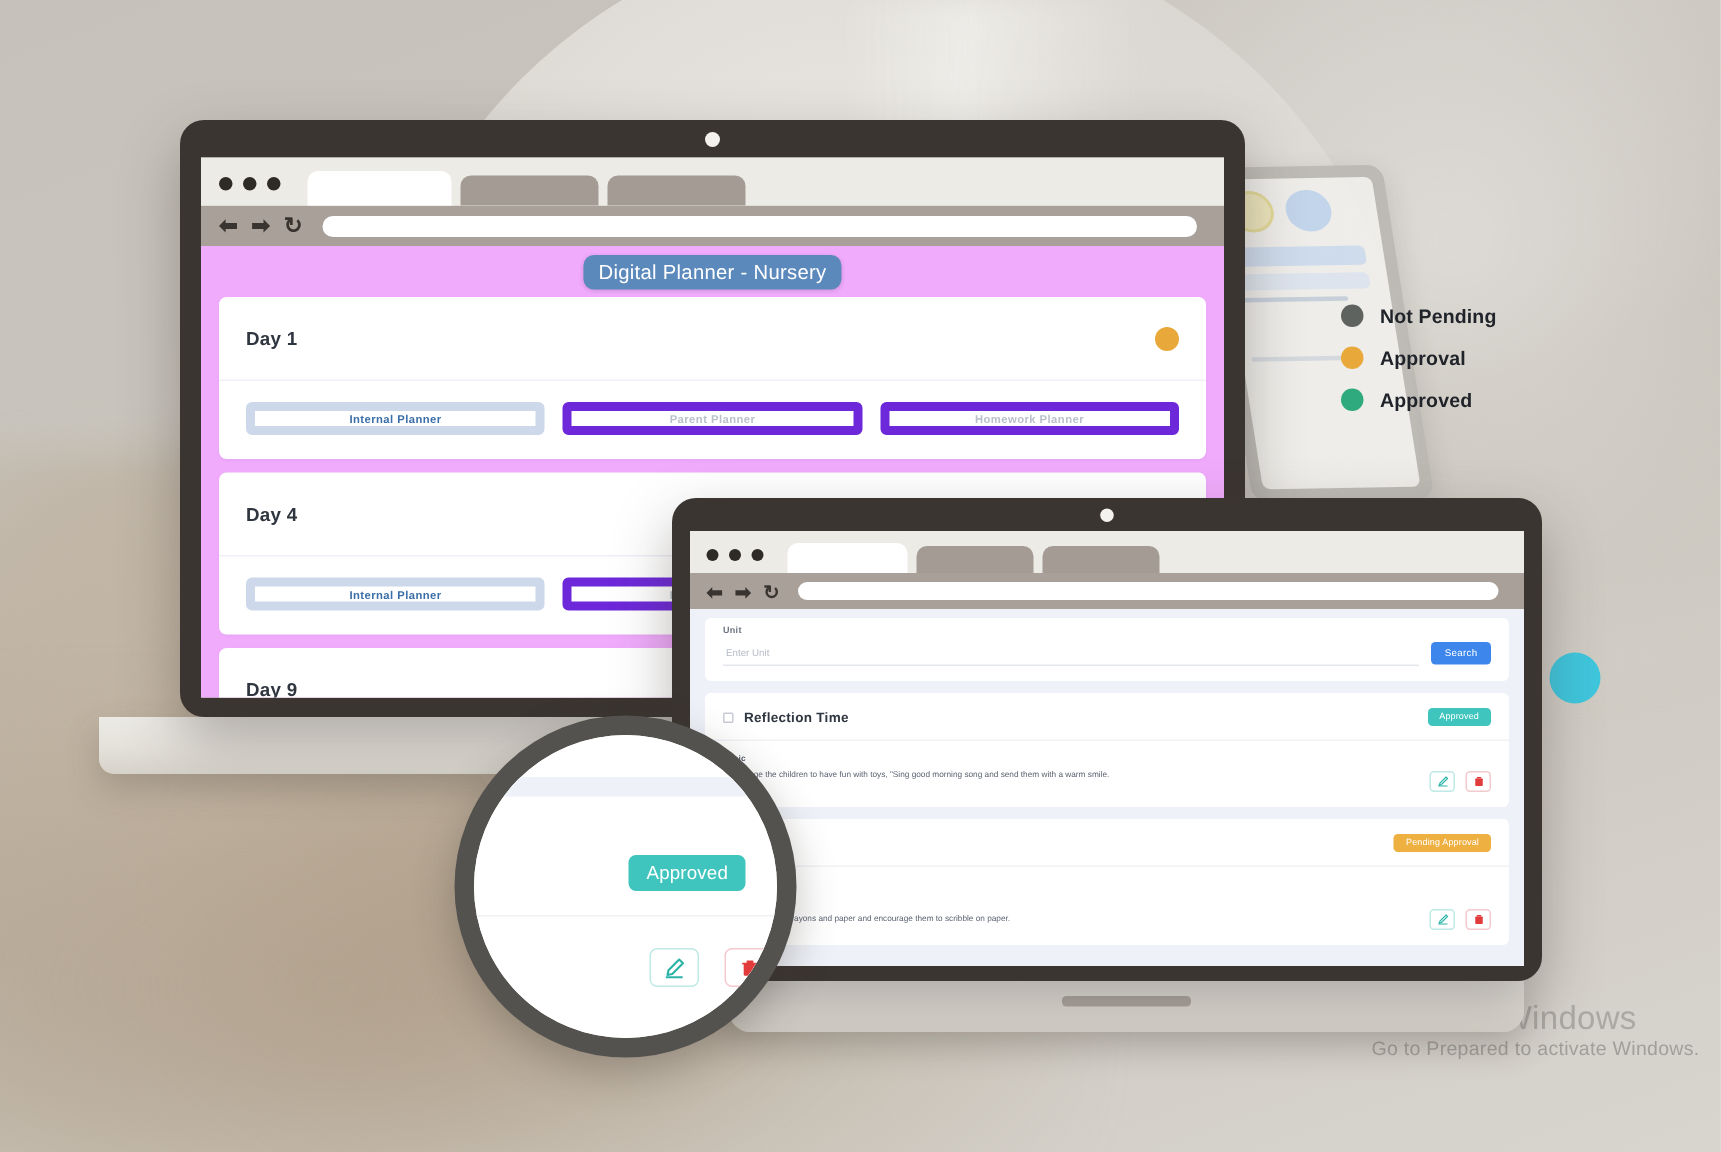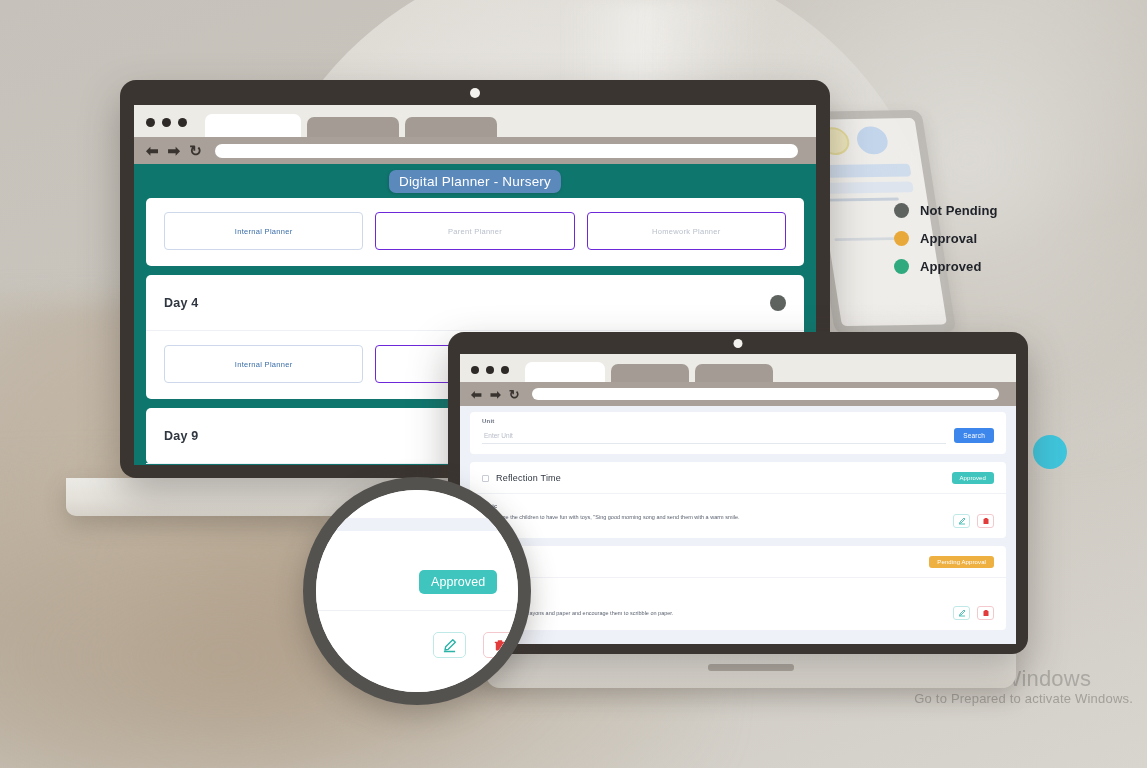--- a/index.html
+++ b/index.html
@@ -155,21 +155,21 @@
     display: inline-block;
   }
   .urlbar {
     background: #ffffff;
     border-radius: 999px;
     flex: 1;
   }
 
   
   .page1 {
-    background: #0f766e;
+    background: #f0abfc;
     width: 100%; height: 100%;
     position: relative;
     padding: 10px 12px 0 12px;
   }
   .title-badge {
     position: absolute;
     left: 50%; transform: translateX(-50%);
     top: 6px;
     background: #5b89bc;
     color: #ffffff;
@@ -206,27 +206,28 @@
     transform: translateY(-50%);
     width: 16px; height: 16px;
     border-radius: 50%;
   }
   .planner-row {
     display: flex; gap: 12px;
     padding: 14px 18px 16px 18px;
   }
   .planner-btn {
     flex: 1;
-    height: 38px;
-    border: 1px solid #6d28d9;
+    height: 22px;
+    border: 6px solid #6d28d9;
     border-radius: 4px;
     display: flex; align-items: center; justify-content: center;
     font-size: 7.5px;
     letter-spacing: .3px;
     background: #fff;
+    font-weight: bold;
   }
   .planner-btn.sel { color: #3b6ea8; border-color: #cdd9ea; }
   .planner-btn.un  { color: #b9c0cc; }
 
   
   .legend { position: absolute; left: 894px; top: 203px; }
   .legend-row { display: flex; align-items: center; gap: 11px; margin-bottom: 13px; }
   .legend-dot { width: 15px; height: 15px; border-radius: 50%; flex: none; }
   .legend-text {
     font-size: 13px; font-weight: 700; color: #20242a; letter-spacing: .1px;
@@ -274,21 +275,21 @@
   }
   .p2-chk {
     display: flex; align-items: center; gap: 7px;
   }
   .p2-box {
     width: 7px; height: 7px;
     border: 1px solid #c8ccd5; border-radius: 1px;
     background: #fff;
   }
   .p2-sectitle {
-    font-size: 9px; font-weight: 400; color: #2f3640; letter-spacing: .2px;
+    font-size: 9px; font-weight: 700; color: #2f3640; letter-spacing: .2px;
   }
   .badge {
     border-radius: 3px; color: #fff;
     font-size: 6px; padding: 3px 8px;
     letter-spacing: .1px; white-space: nowrap;
   }
   .badge.approved { background: #3fc5bd; }
   .badge.pending  { background: #eeb040; }
   .p2-body { padding: 9px 12px 12px 12px; position: relative; min-height: 44px; }
   .p2-topiclbl {
@@ -417,20 +418,24 @@
           <span class="navicon" style="font-size:15px;">⬅</span>
           <span class="navicon" style="font-size:15px;">➡</span>
           <span class="navicon" style="font-size:15px;">↻</span>
           <div class="urlbar" style="height:14px; margin-left:4px; margin-right:6px;"></div>
         </div>
 
         <div class="page1">
           <div class="title-badge">Digital Planner - Nursery</div>
 
           <div class="day-card" style="margin-top:24px;">
+            <div class="day-head">
+              <span class="day-label">Day 1</span>
+              <span class="status-dot" style="background:#e9a93a;"></span>
+            </div>
             <div class="planner-row">
               <div class="planner-btn sel">Internal Planner</div>
               <div class="planner-btn un">Parent Planner</div>
               <div class="planner-btn un">Homework Planner</div>
             </div>
           </div>
 
           <div class="day-card">
             <div class="day-head">
               <span class="day-label">Day 4</span>

